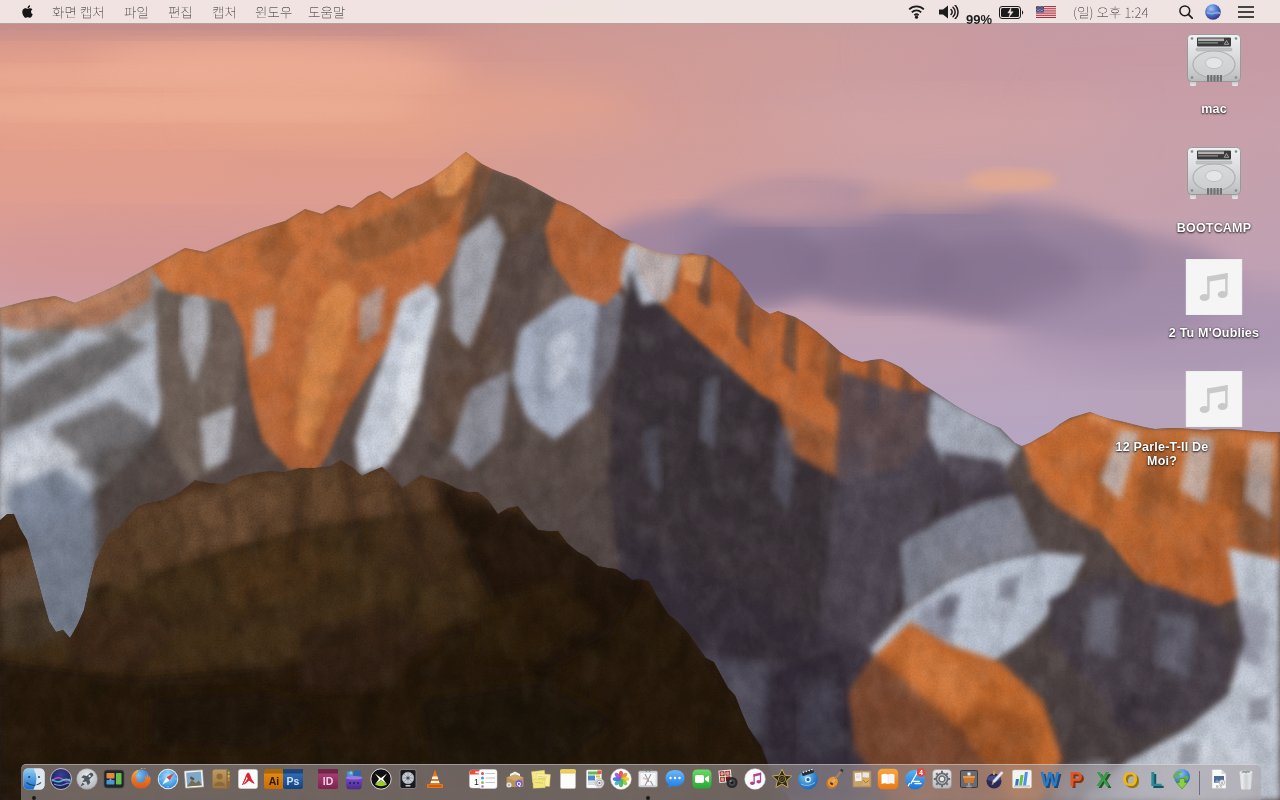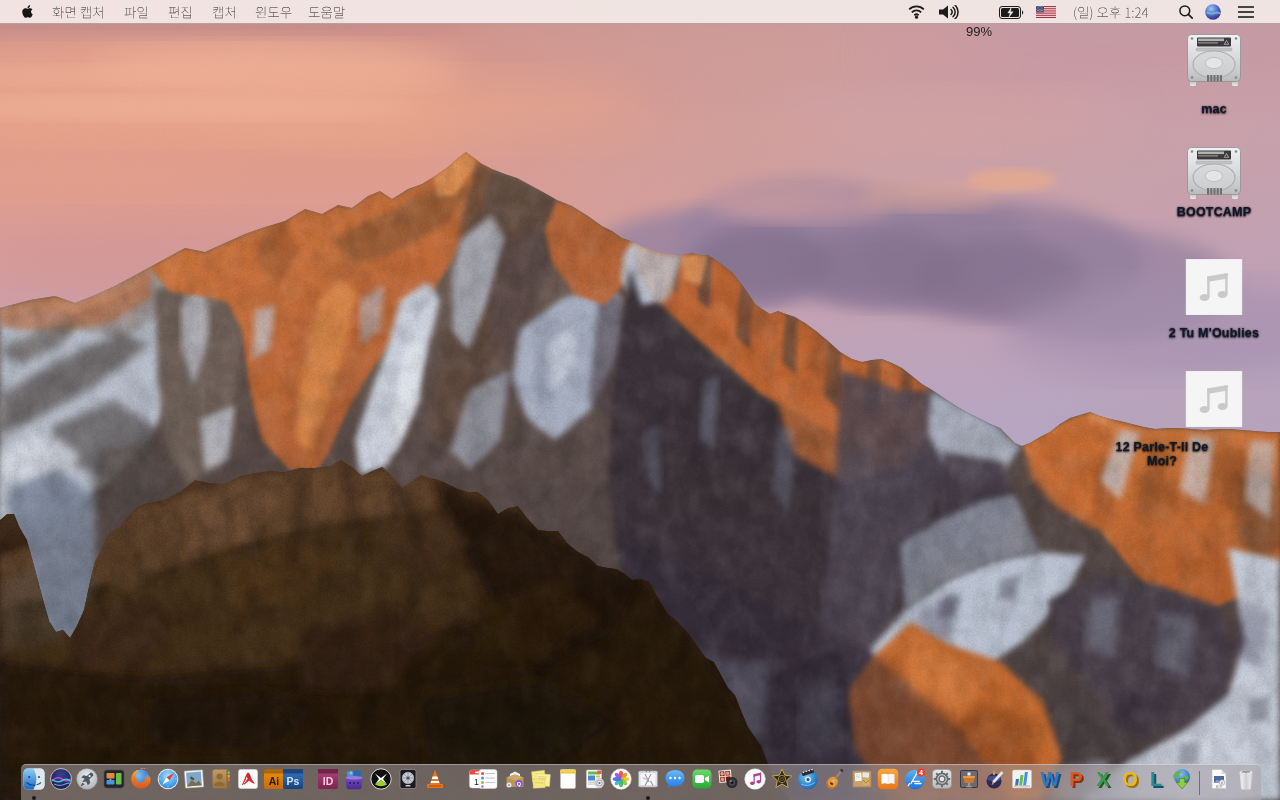--- a/index.html
+++ b/index.html
@@ -1,23 +1,23 @@
 <!DOCTYPE html>
 <html><head><meta charset="utf-8">
 <style>
 html,body{margin:0;padding:0;width:1280px;height:800px;overflow:hidden;background:#888;font-family:"Liberation Sans",sans-serif;}
 #stage{position:relative;width:1280px;height:800px;overflow:hidden;}
 #wall{position:absolute;left:0;top:0;}
 #menubar{position:absolute;left:0;top:0;width:1280px;height:24px;background:rgba(243,233,231,0.93);border-bottom:1px solid rgba(110,80,78,0.45);box-sizing:border-box;z-index:30;}
-.mi{position:absolute;top:16px;height:30px;display:flex;align-items:center;}
+.mi{position:absolute;top:4px;height:30px;display:flex;align-items:center;font-weight:bold;}
 #dock{position:absolute;left:21px;top:764px;width:1240px;height:36px;background:rgba(170,162,165,0.55);-webkit-backdrop-filter:blur(16px) saturate(140%);backdrop-filter:blur(16px) saturate(140%);border-radius:5px 5px 0 0;border-top:0.5px solid rgba(255,255,255,0.35);z-index:30;}
 .di{position:absolute;top:3px;width:22px;height:22px;}
 .ddot{position:absolute;top:31px;width:4px;height:4px;border-radius:50%;background:#1a1a1a;}
 .dicon{position:absolute;z-index:25;text-align:center;}
-.dlabel{position:absolute;z-index:26;color:#0f172a;font-weight:bold;font-size:12.5px;text-align:center;text-shadow:0 1px 2px rgba(0,0,0,0.8),0 0 2px rgba(0,0,0,0.5);letter-spacing:0.2px;}
+.dlabel{position:absolute;z-index:26;color:#ffffff;font-weight:bold;font-size:12.5px;text-align:center;text-shadow:0 1px 2px rgba(0,0,0,0.8),0 0 2px rgba(0,0,0,0.5);letter-spacing:0.2px;}
 </style></head>
 <body>
 <div id="stage">
 <svg id="wall" width="1280" height="800" viewBox="0 0 1280 800">
 <defs>
 <linearGradient id="sky" x1="0" y1="0" x2="0" y2="1">
  <stop offset="0" stop-color="#c68f8b"></stop>
  <stop offset="0.07" stop-color="#d3938a"></stop>
  <stop offset="0.16" stop-color="#e09c89"></stop>
  <stop offset="0.26" stop-color="#dd9d92"></stop>
@@ -423,21 +423,21 @@
 <circle cx="7" cy="44.5" r="1.3" fill="#87898b"></circle>
         <circle cx="51" cy="44.5" r="1.3" fill="#87898b"></circle>
 <g fill="#6e7072">
 <rect x="22" y="42" width="2.2" height="6.5"></rect>
           <rect x="25.2" y="42" width="2.2" height="6.5"></rect>
           <rect x="28.4" y="42" width="2.2" height="6.5"></rect>
           <rect x="31.6" y="42" width="2.2" height="6.5"></rect>
           <rect x="34.8" y="42" width="2.2" height="6.5"></rect>
         </g>
 </svg></div>
-<div class="dlabel" style="left:1154px;top:205px;width:120px">BOOTCAMP</div>
+<div class="dlabel" style="left:1154px;top:221px;width:120px">BOOTCAMP</div>
 <div class="dicon" style="left:1185px;top:259px"><svg width="58" height="56" viewBox="0 0 58 56">
 <rect x="1" y="0" width="56" height="56" fill="#f5f5f5" stroke="#e0e0e0" stroke-width="0.5"></rect>
 <g fill="#c9c9c9">
           <ellipse cx="19.5" cy="38.5" rx="4.8" ry="3.6"></ellipse>
           <ellipse cx="37.5" cy="35.5" rx="4.8" ry="3.6"></ellipse>
           <rect x="22.2" y="17.5" width="2.4" height="21"></rect>
           <rect x="40.2" y="14.5" width="2.4" height="21"></rect>
           <path d="M22.2 17.5 L42.6 14 L42.6 19.5 L22.2 23 Z"></path>
         </g>
 </svg></div>

